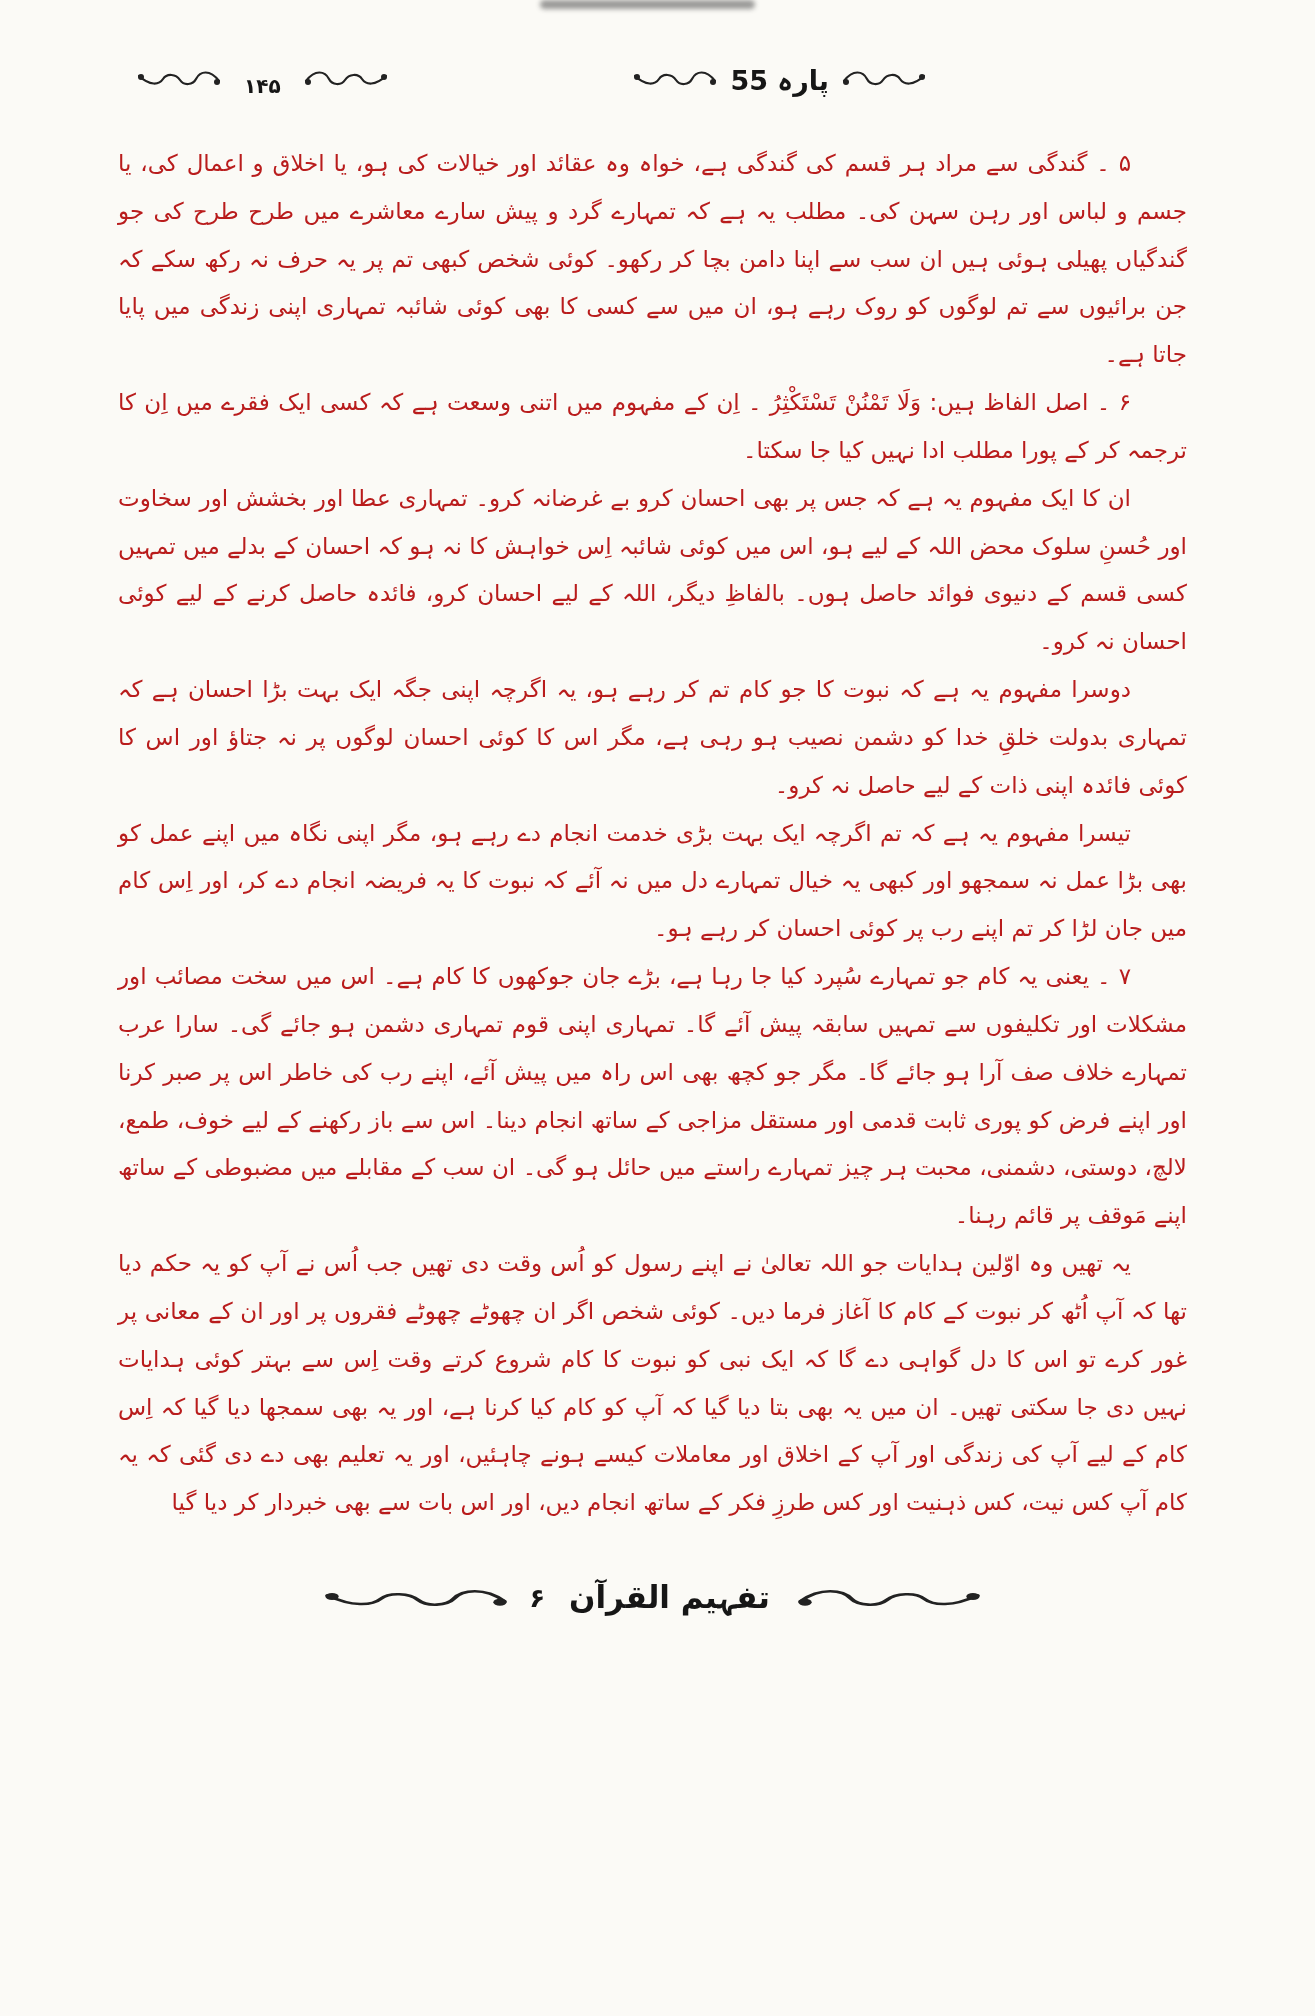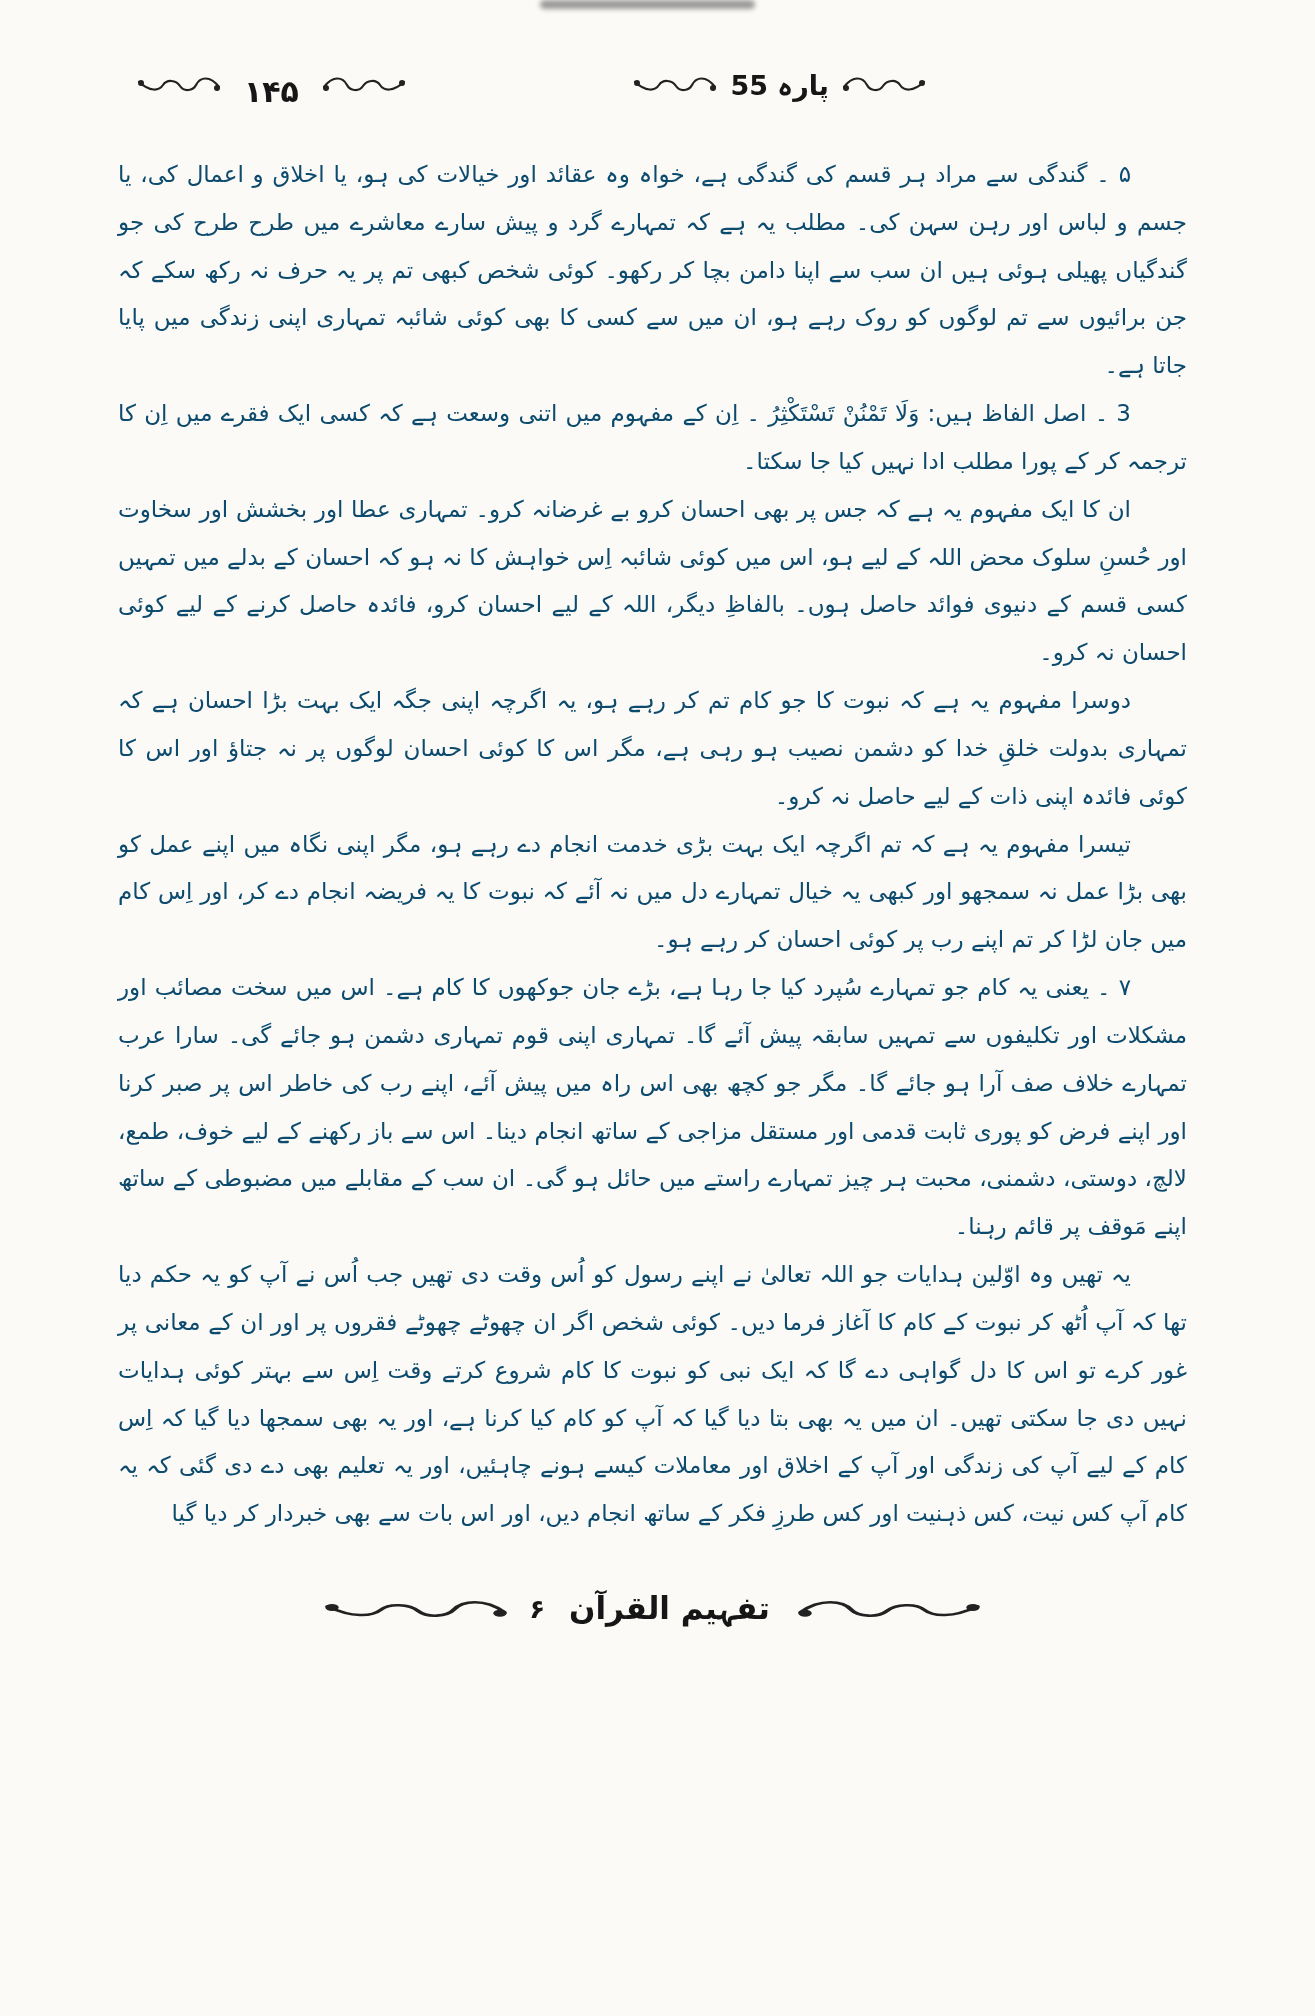--- a/index.html
+++ b/index.html
@@ -45,32 +45,32 @@
     font-size: 27px;
     white-space: nowrap;
   }
   .cartouche {
     border: 2px solid #1d1d1d;
     border-radius: 50% / 62%;
     padding: 3px 22px 7px;
     font-size: 25px;
   }
   .pgnum {
-    font-size: 30px;
+    font-size: 20px;
     padding: 0 10px 4px;
     margin-top: 16px;
   }
   .orn { display: block; }
 
   .content {
     direction: rtl;
     text-align: justify;
     font-size: 23px;
     line-height: 2.08;
-    color: #0c4a6e;
+    color: #b91c1c;
   }
   .content p {
     text-indent: 56px;
     margin: 0;
   }
 
   .page-footer {
     display: flex;
     direction: rtl;
     align-items: center;
@@ -124,21 +124,21 @@
           <circle cx="5" cy="15" r="3" fill="#222"></circle>
           <circle cx="81" cy="10" r="3" fill="#222"></circle>
         </svg>
     </div>
 
 
   </div>
 
   <div class="content">
     <p>۵ ۔ گندگی سے مراد ہر قسم کی گندگی ہے، خواہ وہ عقائد اور خیالات کی ہو، یا اخلاق و اعمال کی، یا جسم و لباس اور رہن سہن کی۔ مطلب یہ ہے کہ تمہارے گرد و پیش سارے معاشرے میں طرح طرح کی جو گندگیاں پھیلی ہوئی ہیں ان سب سے اپنا دامن بچا کر رکھو۔ کوئی شخص کبھی تم پر یہ حرف نہ رکھ سکے کہ جن برائیوں سے تم لوگوں کو روک رہے ہو، ان میں سے کسی کا بھی کوئی شائبہ تمہاری اپنی زندگی میں پایا جاتا ہے۔</p>
-    <p>3 ۔ اصل الفاظ ہیں: وَلَا تَمْنُنْ تَسْتَکْثِرُ ۔ اِن کے مفہوم میں اتنی وسعت ہے کہ کسی ایک فقرے میں اِن کا ترجمہ کر کے پورا مطلب ادا نہیں کیا جا سکتا۔</p>
+    <p>۶ ۔ اصل الفاظ ہیں: وَلَا تَمْنُنْ تَسْتَکْثِرُ ۔ اِن کے مفہوم میں اتنی وسعت ہے کہ کسی ایک فقرے میں اِن کا ترجمہ کر کے پورا مطلب ادا نہیں کیا جا سکتا۔</p>
     <p>ان کا ایک مفہوم یہ ہے کہ جس پر بھی احسان کرو بے غرضانہ کرو۔ تمہاری عطا اور بخشش اور سخاوت اور حُسنِ سلوک محض اللہ کے لیے ہو، اس میں کوئی شائبہ اِس خواہش کا نہ ہو کہ احسان کے بدلے میں تمہیں کسی قسم کے دنیوی فوائد حاصل ہوں۔ بالفاظِ دیگر، اللہ کے لیے احسان کرو، فائدہ حاصل کرنے کے لیے کوئی احسان نہ کرو۔</p>
     <p>دوسرا مفہوم یہ ہے کہ نبوت کا جو کام تم کر رہے ہو، یہ اگرچہ اپنی جگہ ایک بہت بڑا احسان ہے کہ تمہاری بدولت خلقِ خدا کو دشمن نصیب ہو رہی ہے، مگر اس کا کوئی احسان لوگوں پر نہ جتاؤ اور اس کا کوئی فائدہ اپنی ذات کے لیے حاصل نہ کرو۔</p>
     <p>تیسرا مفہوم یہ ہے کہ تم اگرچہ ایک بہت بڑی خدمت انجام دے رہے ہو، مگر اپنی نگاہ میں اپنے عمل کو بھی بڑا عمل نہ سمجھو اور کبھی یہ خیال تمہارے دل میں نہ آئے کہ نبوت کا یہ فریضہ انجام دے کر، اور اِس کام میں جان لڑا کر تم اپنے رب پر کوئی احسان کر رہے ہو۔</p>
     <p>۷ ۔ یعنی یہ کام جو تمہارے سُپرد کیا جا رہا ہے، بڑے جان جوکھوں کا کام ہے۔ اس میں سخت مصائب اور مشکلات اور تکلیفوں سے تمہیں سابقہ پیش آئے گا۔ تمہاری اپنی قوم تمہاری دشمن ہو جائے گی۔ سارا عرب تمہارے خلاف صف آرا ہو جائے گا۔ مگر جو کچھ بھی اس راہ میں پیش آئے، اپنے رب کی خاطر اس پر صبر کرنا اور اپنے فرض کو پوری ثابت قدمی اور مستقل مزاجی کے ساتھ انجام دینا۔ اس سے باز رکھنے کے لیے خوف، طمع، لالچ، دوستی، دشمنی، محبت ہر چیز تمہارے راستے میں حائل ہو گی۔ ان سب کے مقابلے میں مضبوطی کے ساتھ اپنے مَوقف پر قائم رہنا۔</p>
     <p>یہ تھیں وہ اوّلین ہدایات جو اللہ تعالیٰ نے اپنے رسول کو اُس وقت دی تھیں جب اُس نے آپ کو یہ حکم دیا تھا کہ آپ اُٹھ کر نبوت کے کام کا آغاز فرما دیں۔ کوئی شخص اگر ان چھوٹے چھوٹے فقروں پر اور ان کے معانی پر غور کرے تو اس کا دل گواہی دے گا کہ ایک نبی کو نبوت کا کام شروع کرتے وقت اِس سے بہتر کوئی ہدایات نہیں دی جا سکتی تھیں۔ ان میں یہ بھی بتا دیا گیا کہ آپ کو کام کیا کرنا ہے، اور یہ بھی سمجھا دیا گیا کہ اِس کام کے لیے آپ کی زندگی اور آپ کے اخلاق اور معاملات کیسے ہونے چاہئیں، اور یہ تعلیم بھی دے دی گئی کہ یہ کام آپ کس نیت، کس ذہنیت اور کس طرزِ فکر کے ساتھ انجام دیں، اور اس بات سے بھی خبردار کر دیا گیا</p>
   </div>
 
   <div class="page-footer">
     <svg class="orn" width="190" height="30" viewBox="0 0 86 26" preserveAspectRatio="none">
         <path d="M3 14 C12 2, 22 4, 26 12 C29 18, 38 19, 42 13 C46 7, 55 6, 59 12 C63 18, 72 19, 83 9" stroke="#222" stroke-width="2.2" fill="none" stroke-linecap="round"></path>

